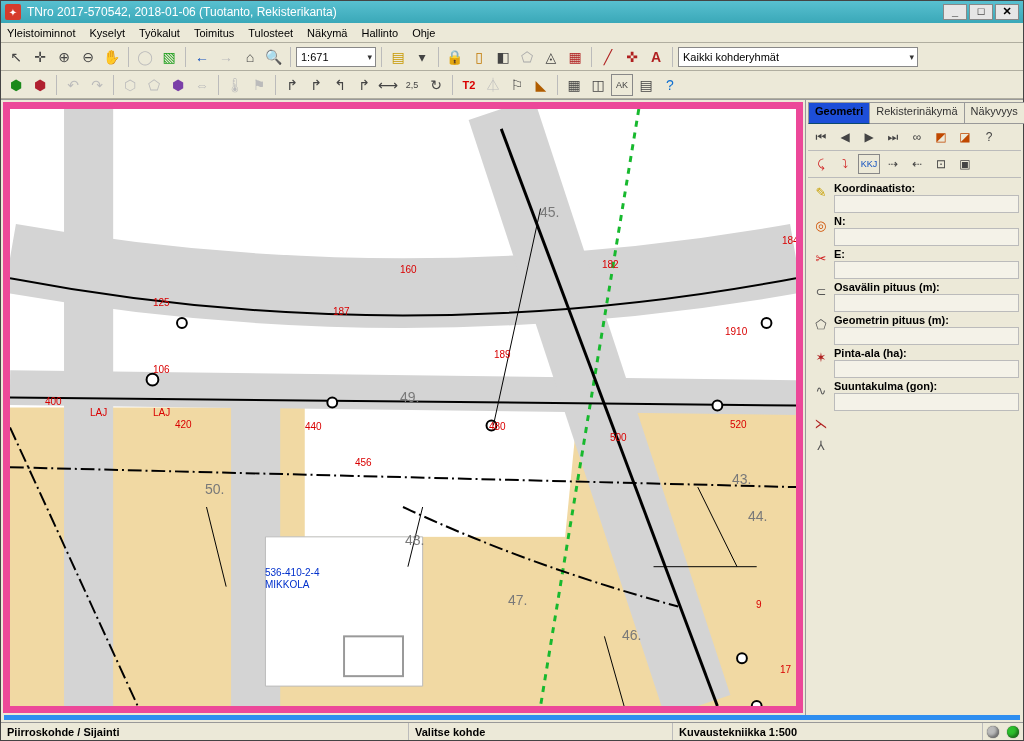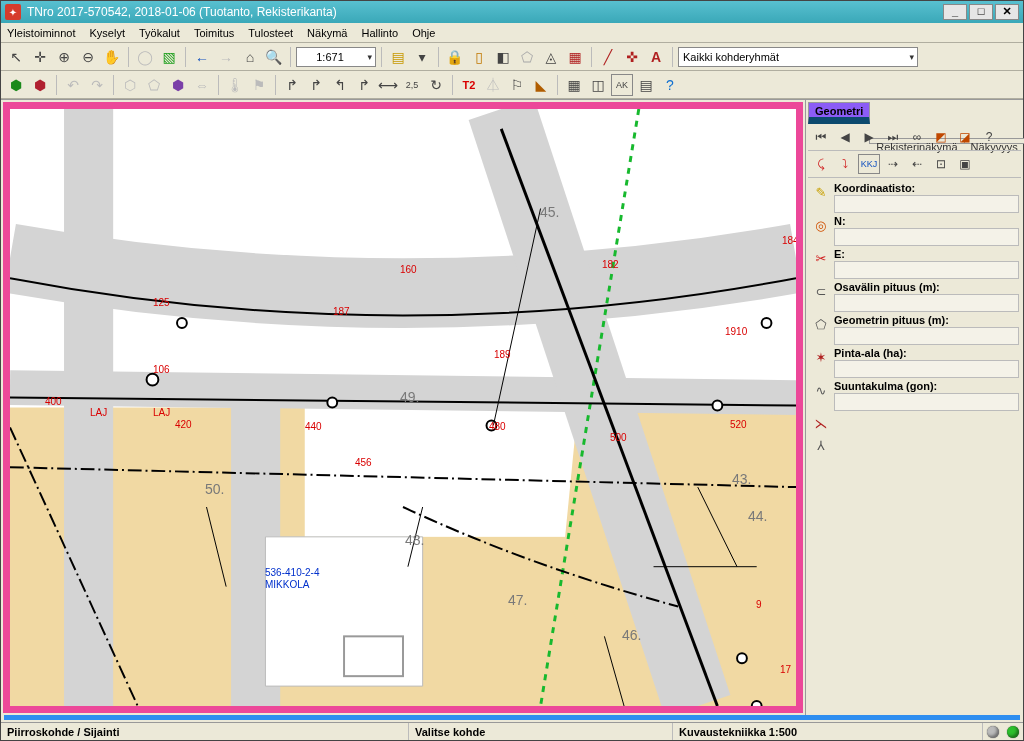--- a/index.html
+++ b/index.html
@@ -99,21 +99,21 @@
     position: relative;
   }
   .tb-select::after {
     content: "▾";
     position: absolute;
     right: 3px;
     font-size: 9px;
     color: #333;
   }
   .tb-select.wide { width: 240px; }
-  .tb-select.scale { width: 80px; justify-content: center; }
+  .tb-select.scale { width: 80px; }
   
   .main {
     flex: 1;
     display: flex;
     min-height: 0;
     border-top: 1px solid #999;
   }
   .map-area {
     flex: 1;
     background: #fff;
@@ -137,25 +137,25 @@
   }
   .side-tab {
     border: 1px solid #999;
     background: #ece9d8;
     padding: 2px 6px;
     font-size: 11px;
     margin-right: -1px;
     font-weight: bold;
   }
   .side-tab.active {
-    background: #8b5cf6;
-    border-bottom: 7px solid #0c4a6e;
+    background: #1d4ed8;
+    border-bottom: 1px solid #0c4a6e;
     z-index: 1;
   }
-  .side-tab.inactive { font-weight: normal; color: #333; margin-top: 36px; }
+  .side-tab.inactive { font-weight: normal; color: #333; }
   .side-toolbar {
     display: flex;
     padding: 3px 2px;
     gap: 2px;
     border-bottom: 1px solid #bbb;
   }
   .side-toolbar .tb-btn { width: 22px; height: 20px; font-size: 12px; }
   .side-fields {
     padding: 4px 2px;
   }

